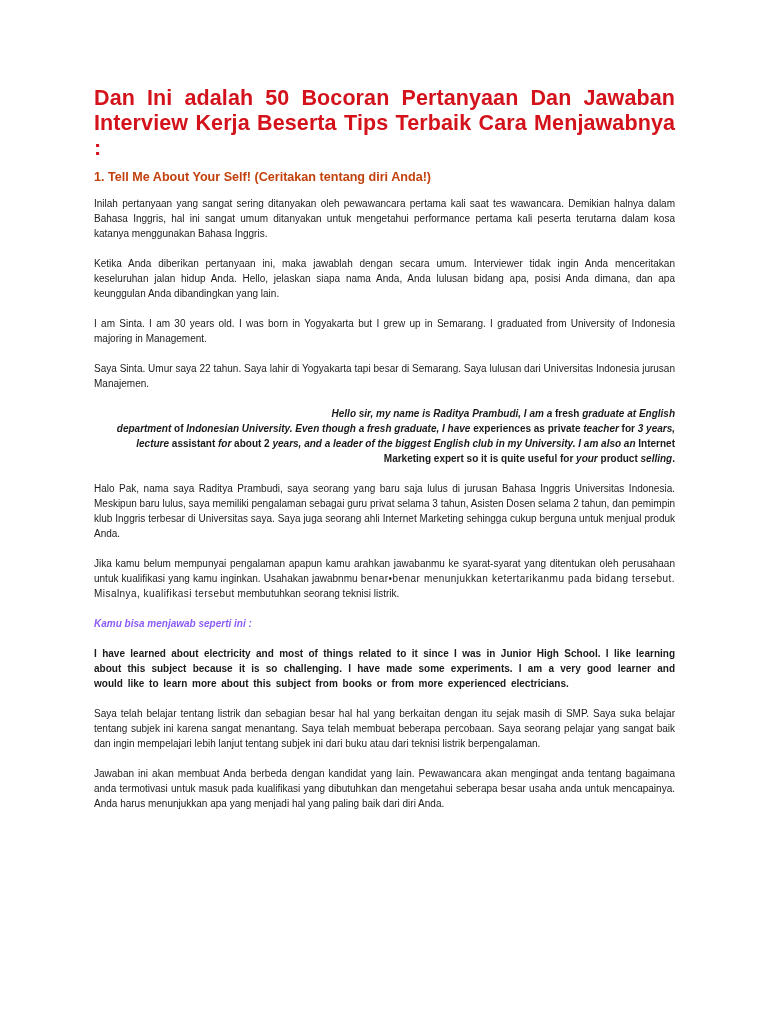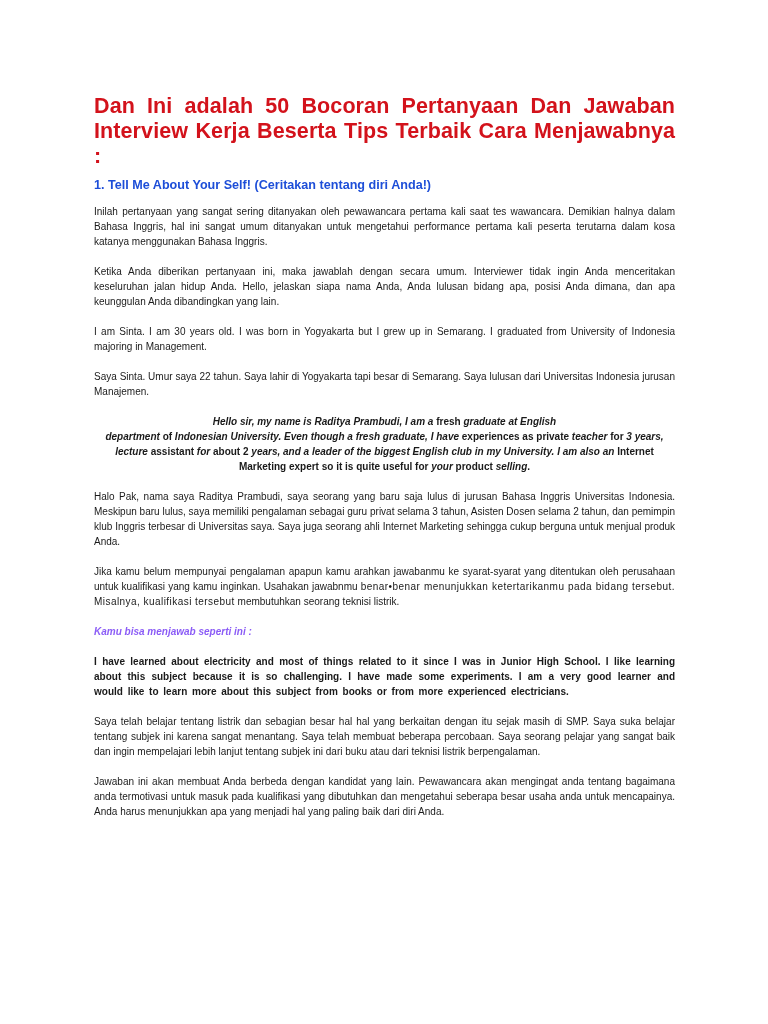--- a/index.html
+++ b/index.html
@@ -11,48 +11,48 @@
     width: 768px;
     height: 1024px;
     overflow: hidden;
     position: relative;
     font-family: "Liberation Sans", sans-serif;
     color: #1a1a1a;
   }
   .page {
     position: absolute;
     left: 94px;
-    top: 94px;
+    top: 86px;
     width: 581px;
   }
   .title {
     color: #d3121b;
     font-weight: bold;
     font-size: 21.5px;
     line-height: 25px;
     text-align: justify;
     margin: 0 0 9px 0;
     letter-spacing: 0.1px;
   }
   .subheading {
-    color: #1d4ed8;
+    color: #c2410c;
     font-weight: bold;
     font-size: 12.6px;
     line-height: 15px;
     margin: 0 0 11px 0;
   }
   p {
     margin: 0 0 15px 0;
     font-size: 10px;
     line-height: 15px;
     text-align: justify;
   }
   .bold-mixed {
     font-weight: bold;
-    text-align: center;
+    text-align: right;
   }
   .bold-mixed .it { font-style: italic; }
   .red-label {
     color: #8b5cf6;
     font-weight: bold;
     font-style: italic;
     margin-bottom: 15px;
   }
   .bold-italic {
     font-weight: bold;

